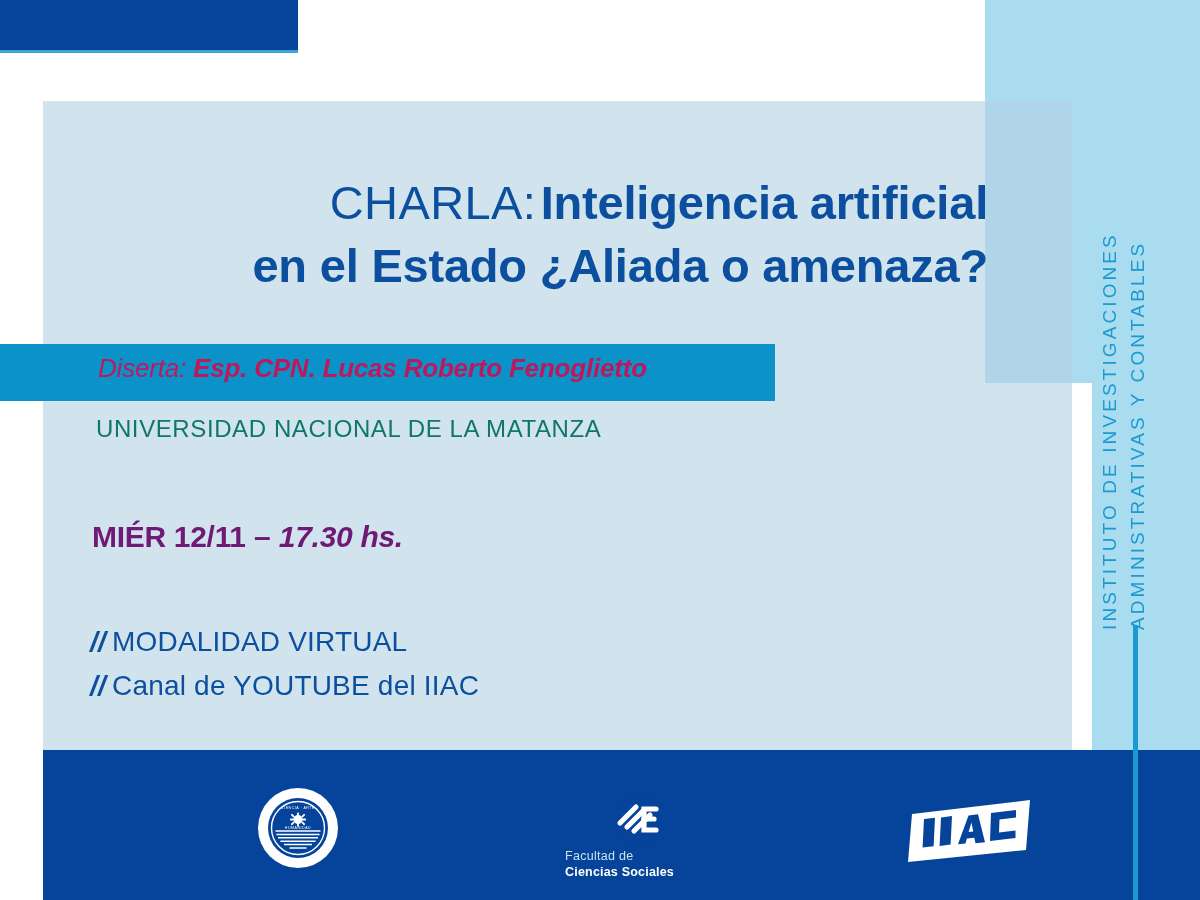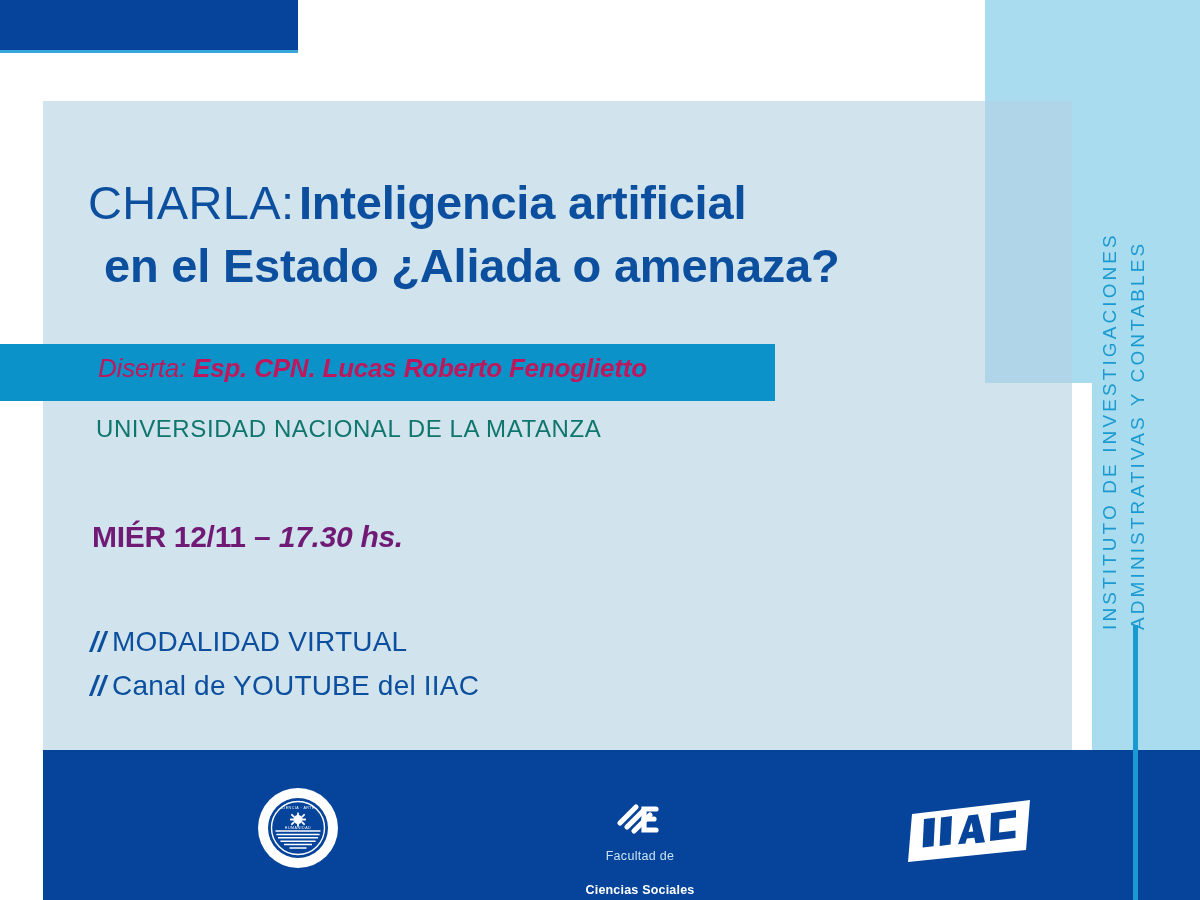--- a/index.html
+++ b/index.html
@@ -85,21 +85,21 @@
   .vtxt-1 { left: 34px; }
   .vtxt-2 { left: 62px; }
 
   
   .headline {
     left: 88px; top: 178px;
     width: 900px;
     color: #0b4f9e;
     line-height: 1.05;
   }
-  .headline .h-line { white-space: nowrap; }
+  .headline .h-line { white-space: nowrap; text-align: right; }
   .h-light {
     font-size: 47px;
     font-weight: 300;
     letter-spacing: 0.4px;
     color: #0b4f9e;
   }
   .h-bold {
     font-size: 47px;
     font-weight: 700;
     letter-spacing: -0.2px;
@@ -181,38 +181,38 @@
     left: 10px; top: 10px;
     width: 60px; height: 60px;
     border-radius: 50%;
     background: #05449a;
     overflow: hidden;
   }
 
   .logo-fcs {
     left: 565px; top: 793px;
     width: 150px; height: 80px;
-    text-align: center;
+    text-align: left;
   }
   .fcs-mark { display: block; margin: 0 auto; }
   .fcs-l1 {
     display: block;
     color: #c9e2f2;
     font-size: 12.5px;
     font-weight: 400;
     letter-spacing: 0.3px;
     margin-top: 4px;
   }
   .fcs-l2 {
     display: block;
     color: #ffffff;
     font-size: 12.5px;
     font-weight: 700;
     letter-spacing: 0.2px;
-    margin-top: 20px;
+    margin-top: 2px;
   }
 
   .logo-iiac {
     left: 908px; top: 800px;
     width: 128px; height: 62px;
   }
 </style>
 </head>
 <body>
 

